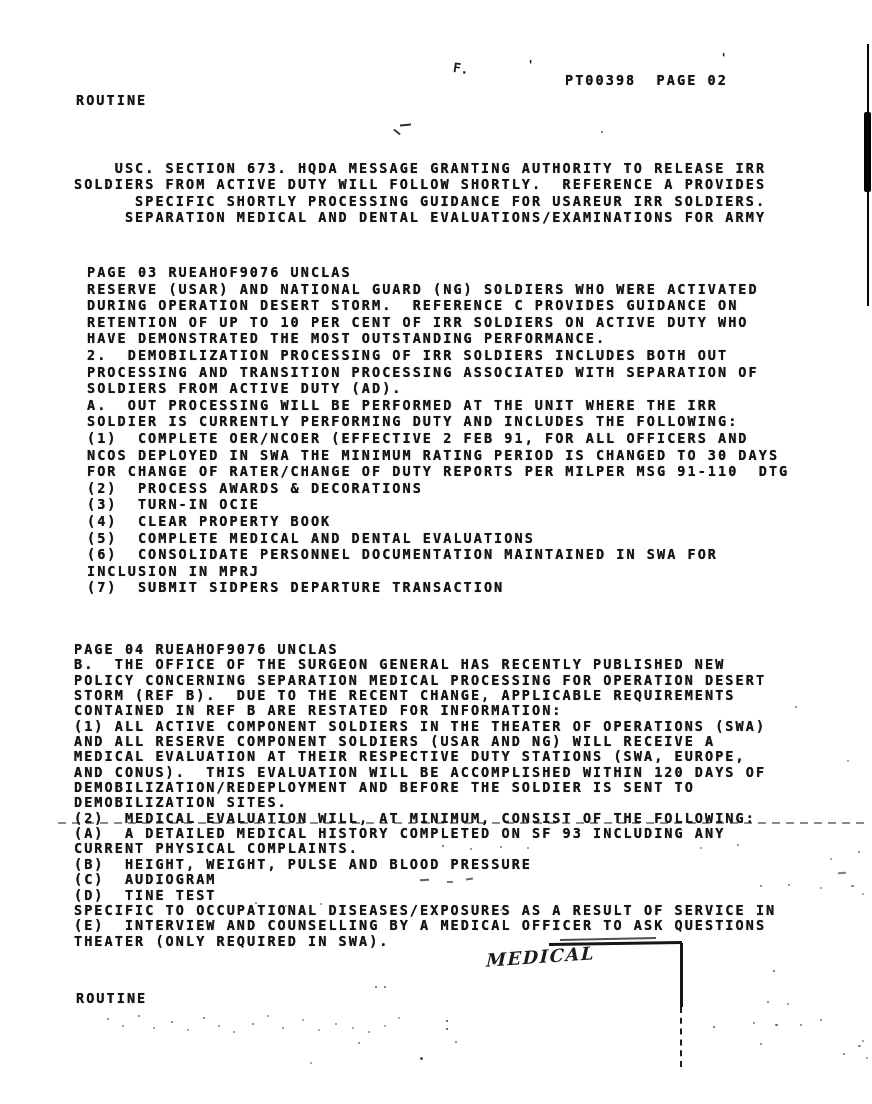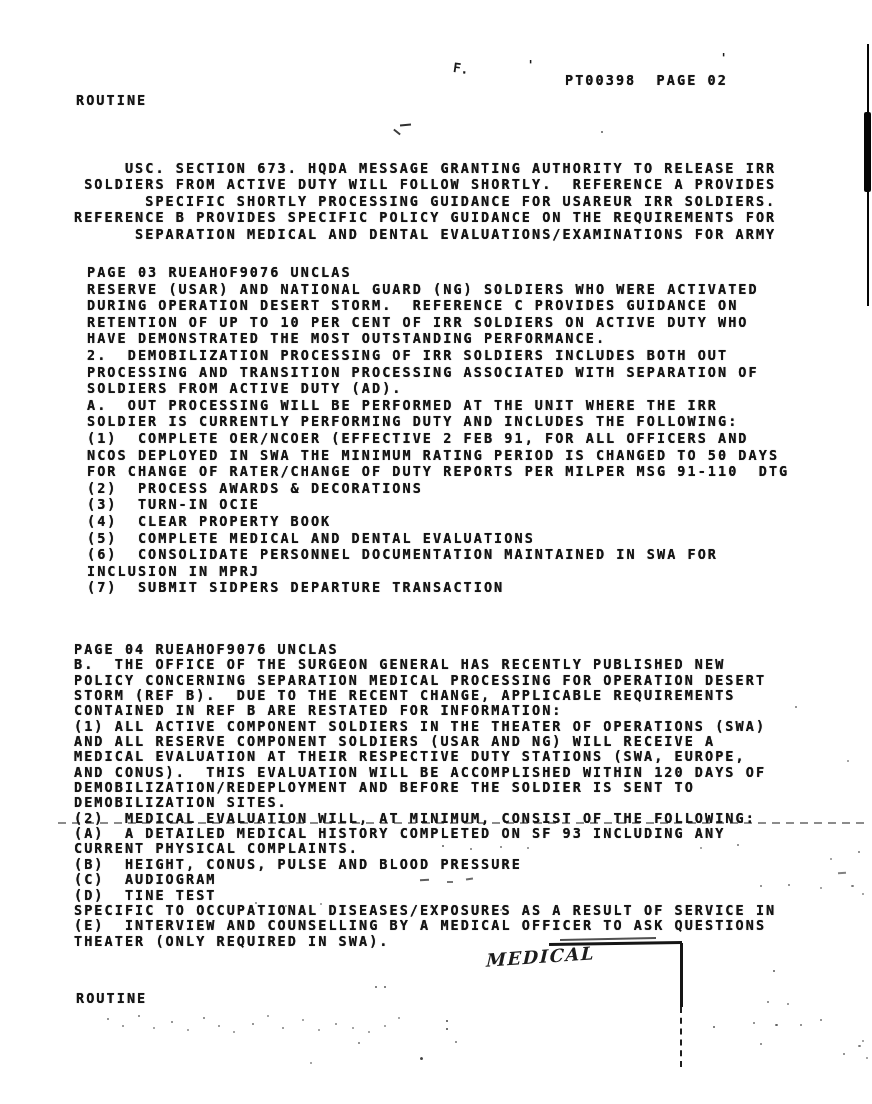--- a/index.html
+++ b/index.html
@@ -65,38 +65,37 @@
 <div class="page">
 
   <div class="hdr type">PT00398  PAGE 02</div>
   <div class="routine-top type">ROUTINE</div>
 
   <div class="blk blk-a">
 
   <div class="tline type">USC. SECTION 673. HQDA MESSAGE GRANTING AUTHORITY TO RELEASE IRR</div>
       <div class="tline type">SOLDIERS FROM ACTIVE DUTY WILL FOLLOW SHORTLY.  REFERENCE A PROVIDES</div>
       <div class="tline type">SPECIFIC SHORTLY PROCESSING GUIDANCE FOR USAREUR IRR SOLDIERS.</div>
-      <div class="tline type">REFERENCE B PROVIDES SPECIFIC POLICY GUIDANCE ON THE REQUIREMENTS FOR</div>
       <div class="tline type">SEPARATION MEDICAL AND DENTAL EVALUATIONS/EXAMINATIONS FOR ARMY</div>
     </div>
 
   <div class="blk blk-b">
 
   <div class="tline type">PAGE 03 RUEAHOF9076 UNCLAS</div>
       <div class="tline type">RESERVE (USAR) AND NATIONAL GUARD (NG) SOLDIERS WHO WERE ACTIVATED</div>
       <div class="tline type">DURING OPERATION DESERT STORM.  REFERENCE C PROVIDES GUIDANCE ON</div>
       <div class="tline type">RETENTION OF UP TO 10 PER CENT OF IRR SOLDIERS ON ACTIVE DUTY WHO</div>
       <div class="tline type">HAVE DEMONSTRATED THE MOST OUTSTANDING PERFORMANCE.</div>
       <div class="tline type">2.  DEMOBILIZATION PROCESSING OF IRR SOLDIERS INCLUDES BOTH OUT</div>
       <div class="tline type">PROCESSING AND TRANSITION PROCESSING ASSOCIATED WITH SEPARATION OF</div>
       <div class="tline type">SOLDIERS FROM ACTIVE DUTY (AD).</div>
       <div class="tline type">A.  OUT PROCESSING WILL BE PERFORMED AT THE UNIT WHERE THE IRR</div>
       <div class="tline type">SOLDIER IS CURRENTLY PERFORMING DUTY AND INCLUDES THE FOLLOWING:</div>
       <div class="tline type">(1)  COMPLETE OER/NCOER (EFFECTIVE 2 FEB 91, FOR ALL OFFICERS AND</div>
-      <div class="tline type">NCOS DEPLOYED IN SWA THE MINIMUM RATING PERIOD IS CHANGED TO 50 DAYS</div>
+      <div class="tline type">NCOS DEPLOYED IN SWA THE MINIMUM RATING PERIOD IS CHANGED TO 30 DAYS</div>
       <div class="tline type">FOR CHANGE OF RATER/CHANGE OF DUTY REPORTS PER MILPER MSG 91-110  DTG</div>
       <div class="tline type">(2)  PROCESS AWARDS &amp; DECORATIONS</div>
       <div class="tline type">(3)  TURN-IN OCIE</div>
       <div class="tline type">(4)  CLEAR PROPERTY BOOK</div>
       <div class="tline type">(5)  COMPLETE MEDICAL AND DENTAL EVALUATIONS</div>
       <div class="tline type">(6)  CONSOLIDATE PERSONNEL DOCUMENTATION MAINTAINED IN SWA FOR</div>
       <div class="tline type">INCLUSION IN MPRJ</div>
       <div class="tline type">(7)  SUBMIT SIDPERS DEPARTURE TRANSACTION</div>
     </div>
 
@@ -109,21 +108,21 @@
       <div class="tline type">CONTAINED IN REF B ARE RESTATED FOR INFORMATION:</div>
       <div class="tline type">(1) ALL ACTIVE COMPONENT SOLDIERS IN THE THEATER OF OPERATIONS (SWA)</div>
       <div class="tline type">AND ALL RESERVE COMPONENT SOLDIERS (USAR AND NG) WILL RECEIVE A</div>
       <div class="tline type">MEDICAL EVALUATION AT THEIR RESPECTIVE DUTY STATIONS (SWA, EUROPE,</div>
       <div class="tline type">AND CONUS).  THIS EVALUATION WILL BE ACCOMPLISHED WITHIN 120 DAYS OF</div>
       <div class="tline type">DEMOBILIZATION/REDEPLOYMENT AND BEFORE THE SOLDIER IS SENT TO</div>
       <div class="tline type">DEMOBILIZATION SITES.</div>
       <div class="tline type">(2)  MEDICAL EVALUATION WILL, AT MINIMUM, CONSIST OF THE FOLLOWING:</div>
       <div class="tline type">(A)  A DETAILED MEDICAL HISTORY COMPLETED ON SF 93 INCLUDING ANY</div>
       <div class="tline type">CURRENT PHYSICAL COMPLAINTS.</div>
-      <div class="tline type">(B)  HEIGHT, CONUS, PULSE AND BLOOD PRESSURE</div>
+      <div class="tline type">(B)  HEIGHT, WEIGHT, PULSE AND BLOOD PRESSURE</div>
       <div class="tline type">(C)  AUDIOGRAM</div>
       <div class="tline type">(D)  TINE TEST</div>
       <div class="tline type">SPECIFIC TO OCCUPATIONAL DISEASES/EXPOSURES AS A RESULT OF SERVICE IN</div>
       <div class="tline type">(E)  INTERVIEW AND COUNSELLING BY A MEDICAL OFFICER TO ASK QUESTIONS</div>
       <div class="tline type">THEATER (ONLY REQUIRED IN SWA).</div>
     </div>
 
   <div class="handwriting">MEDICAL</div>
   <div class="bracket-h"></div>
   <div class="bracket-h2"></div>

